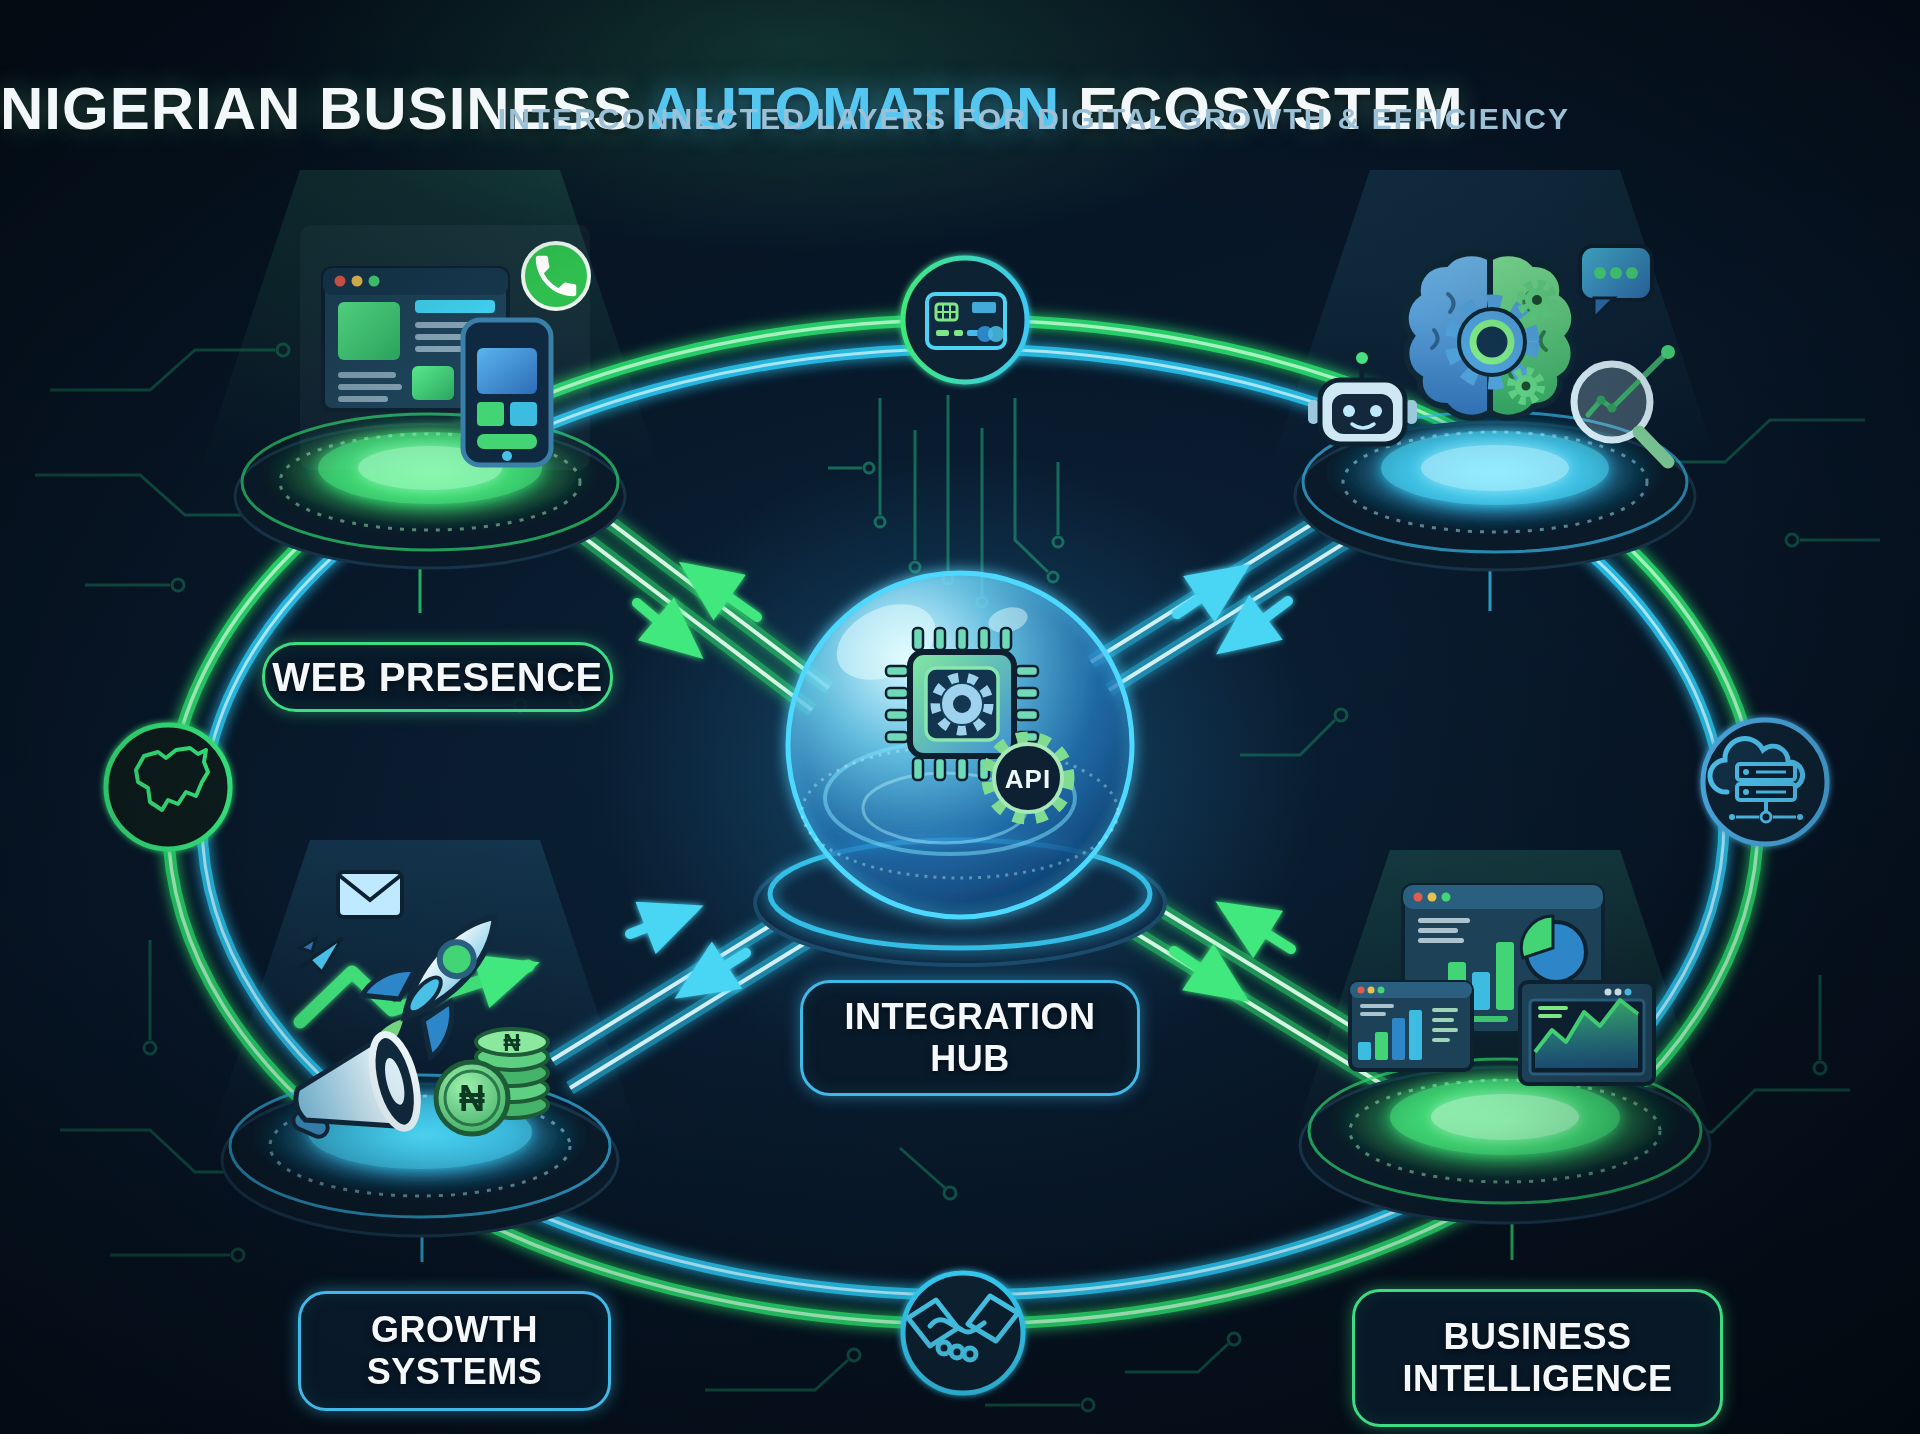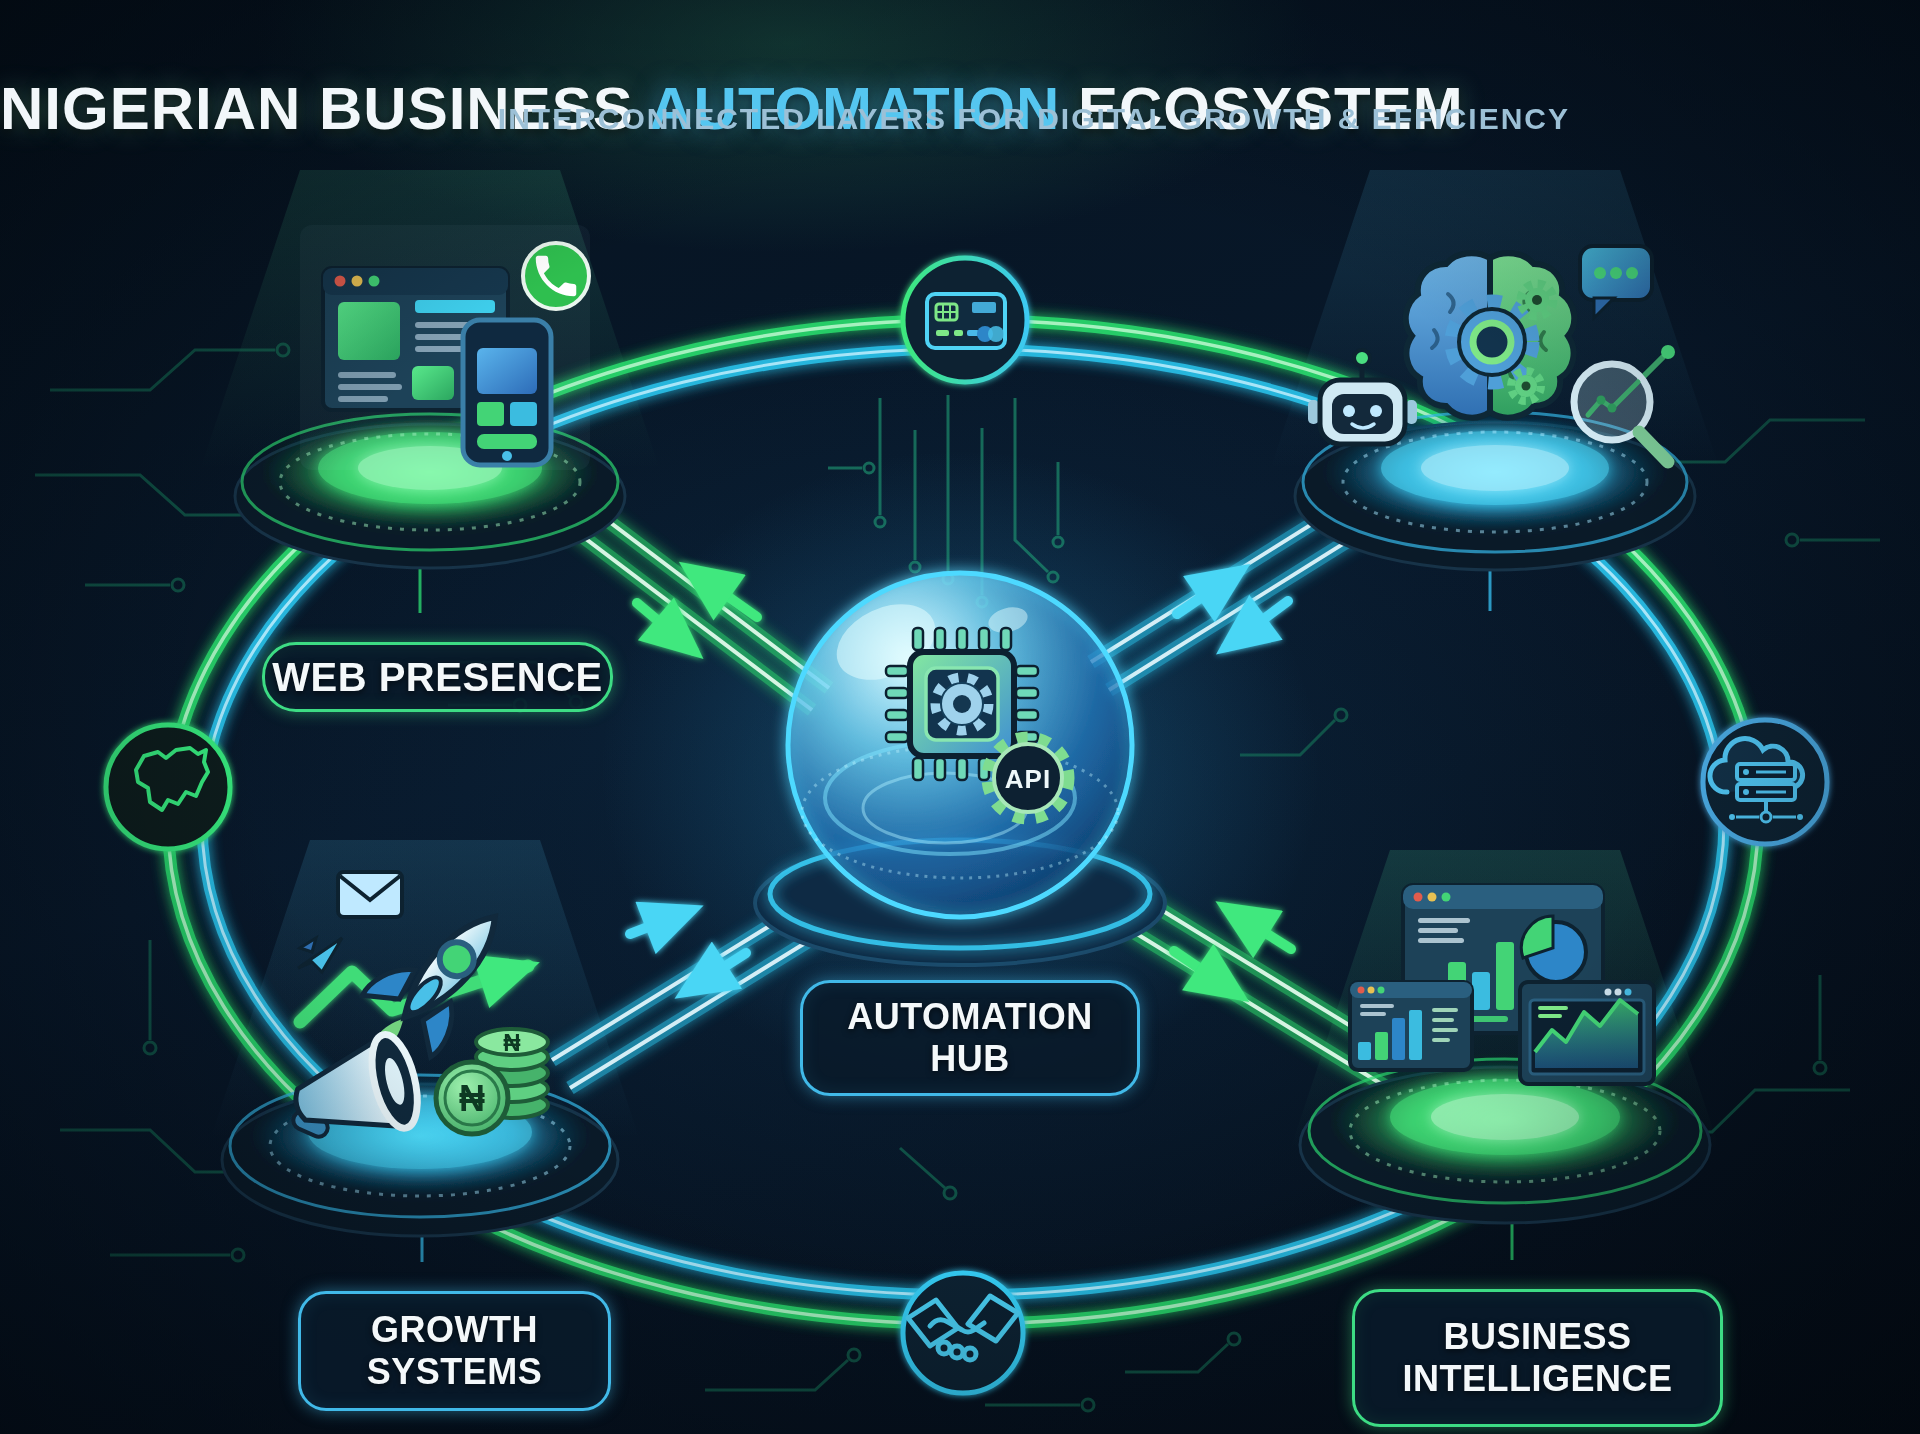--- a/index.html
+++ b/index.html
@@ -545,17 +545,17 @@
         <circle cx="1800" cy="817" r="3" fill="#4fc3f0"></circle>
   </g>
 </svg>
 
 <div class="vignette"></div>
 
 <h1 class="title"><span>NIGERIAN BUSINESS</span> <span class="accent">AUTOMATION</span> <span>ECOSYSTEM</span></h1>
 <div class="subtitle">INTERCONNECTED LAYERS FOR DIGITAL GROWTH &amp; EFFICIENCY</div>
 
 <div class="label green lab-web">WEB PRESENCE</div>
-<div class="label blue lab-hub">AUTOMATION HUB</div>
+<div class="label blue lab-hub">INTEGRATION HUB</div>
 <div class="label blue lab-growth">GROWTH SYSTEMS</div>
 <div class="label green lab-bi">BUSINESS INTELLIGENCE</div>
 
 </div>
 
 </body></html>

